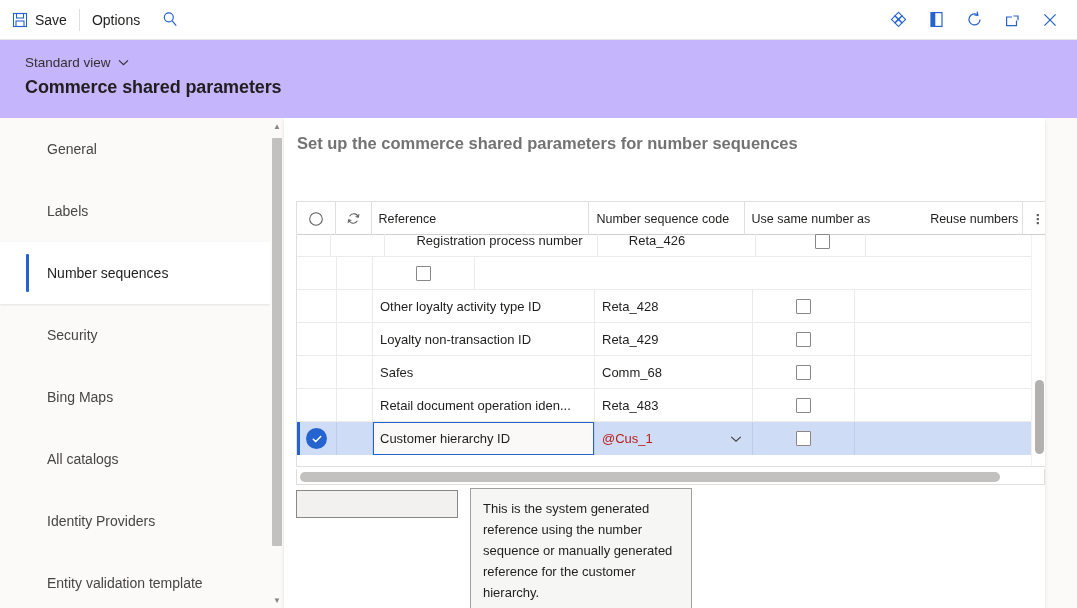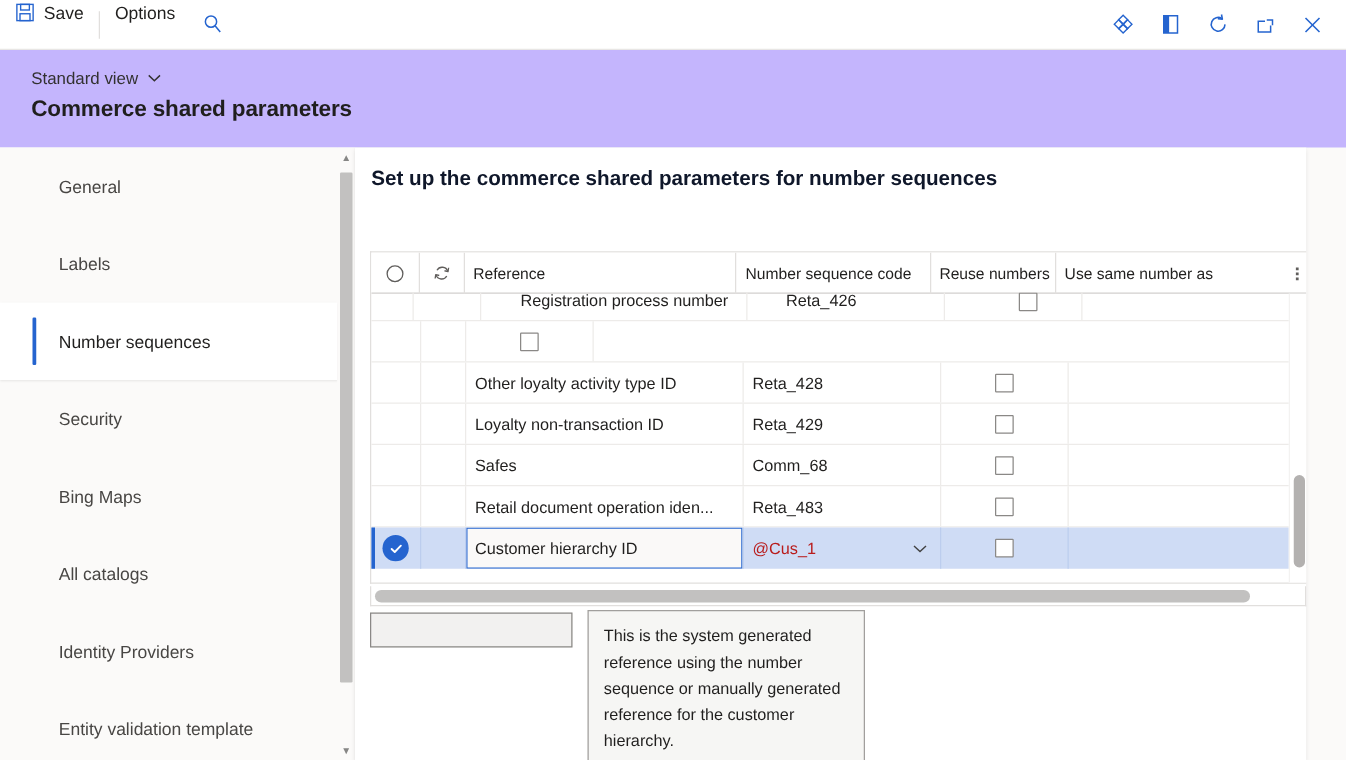--- a/index.html
+++ b/index.html
@@ -13,21 +13,21 @@
   }
   #app { position: relative; width: 1077px; height: 608px; background: #fbfaf9; }
 
   
   .cmdbar {
     position: absolute; left: 0; top: 0; width: 1077px; height: 40px;
     background: #ffffff; border-bottom: 1px solid #e8e6e4;
     display: flex; align-items: center;
   }
   .cmd-item {
-    display: flex; align-items: flex-start; gap: 7px;
+    display: flex; align-items: center; gap: 7px;
     height: 35px; padding: 0 12px; font-size: 14px; color: #201f1e;
     cursor: pointer; white-space: nowrap;
   }
   .cmd-sep { width: 1px; height: 22px; background: #e1dfdd; }
   .cmd-icon-only {
     display: flex; align-items: center; justify-content: center;
     width: 36px; height: 40px; cursor: pointer;
   }
   .cmd-right {
     margin-left: auto; display: flex; align-items: center; padding-right: 8px;
@@ -85,21 +85,21 @@
 
   
   .content {
     position: absolute; left: 284px; top: 118px;
     width: 761px; height: 490px;
     background: #ffffff;
     box-shadow: 0 0.3px 0.9px rgba(0,0,0,0.08), 0 1.6px 3.6px rgba(0,0,0,0.10);
   }
   .section-title {
     position: absolute; left: 13px; top: 16px;
-    font-size: 16.5px; font-weight: 600; color: #0f172a;
+    font-size: 16.5px; font-weight: 600; color: #737373;
   }
 
   
   .grid-wrap {
     position: absolute; left: 12px; top: 83px;
     width: 749px; height: 266px;
     border: 1px solid #e1dfdd; border-right: none;
     background: #ffffff; overflow: hidden;
   }
   .grid-head {
@@ -344,25 +344,25 @@
               <path d="M2.1 11.8 L2.6 8.7 L5.4 9.4" stroke-linejoin="round"></path>
             </svg>
           </span>
         </div>
         <div class="gh c-name">
           <span>Reference</span>
         </div>
         <div class="gh c-code">
           <span>Number sequence code</span>
         </div>
+        <div class="gh c-same">
+          <span>Use same number as</span>
+        </div>
         <div class="gh c-reuse">
           <span>Reuse numbers</span>
-        </div>
-        <div class="gh c-same">
-          <span>Use same number as</span>
         </div>
         <div class="gh c-kebab">
           <span>
             <svg width="4" height="16" viewBox="0 0 4 16" fill="#605e5c">
               <rect x="0.7" y="3" width="2.2" height="2.2"></rect>
               <rect x="0.7" y="7" width="2.2" height="2.2"></rect>
               <rect x="0.7" y="11" width="2.2" height="2.2"></rect>
             </svg>
           </span>
         </div>

